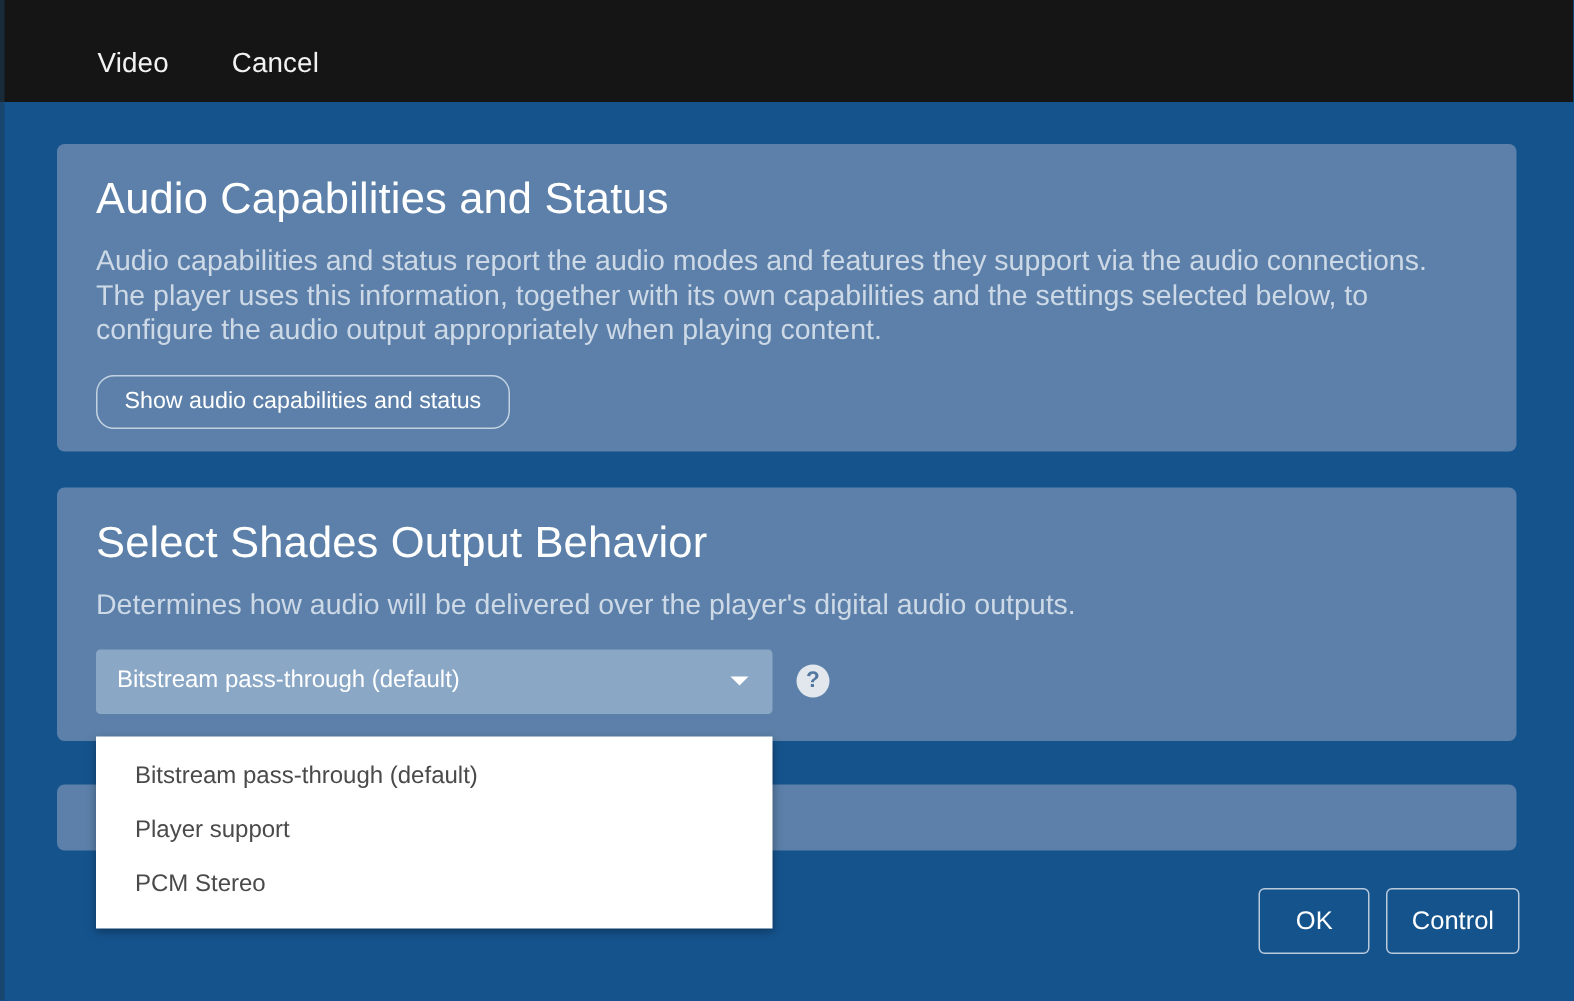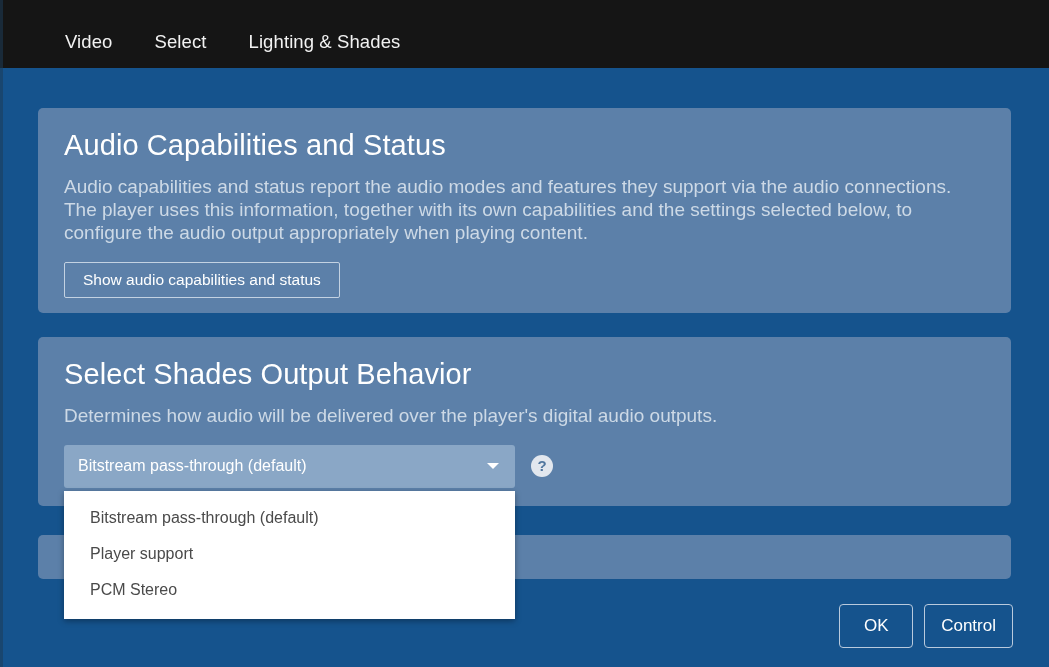--- a/index.html
+++ b/index.html
@@ -61,21 +61,21 @@
     white-space: nowrap;
   }
   .tab.active {
     background: #19619f;
     color: #ffffff;
   }
 
   
   .page {
     position: absolute;
-    left: 0; top: 68px;
+    left: 0; top: 56px;
     width: 1049px;
     height: 599px;
     background: #15538d;
   }
 
   .card {
     position: absolute;
     left: 38px;
     width: 973px;
     background: #5c80a9;
@@ -107,21 +107,21 @@
   .ghost-button {
     display: inline-block;
     margin: 18px 0 0 26px;
     padding: 0 18px;
     height: 36px;
     line-height: 34px;
     font-size: 15.5px;
     color: #ffffff;
     background: transparent;
     border: 1px solid #c3d2e2;
-    border-radius: 2px;
+    border-radius: 12px;
     cursor: pointer;
     box-sizing: border-box;
     font-family: inherit;
   }
 
   
   .select-row {
     display: flex;
     align-items: center;
     margin: 18px 0 0 26px;
@@ -221,24 +221,21 @@
 <div class="app">
 
   <div class="left-edge"></div>
 
   <div class="tabbar">
     <div class="tabs">
       <div class="tab">
         <span>Video</span>
       </div>
       <div class="tab">
-        <span>Select</span>
-      </div>
-      <div class="tab">
-        <span>Lighting &amp; Shades</span>
+        <span>Cancel</span>
       </div>
     </div>
   </div>
 
   <div class="page">
 
     <div class="card" id="card-capabilities">
       <h1 class="card-title">Audio Capabilities and Status</h1>
       <p class="card-desc">Audio capabilities and status report the audio modes and features they support via the audio connections. The player uses this information, together with its own capabilities and the settings selected below, to configure the audio output appropriately when playing content.</p>
       <button class="ghost-button">Show audio capabilities and status</button>

